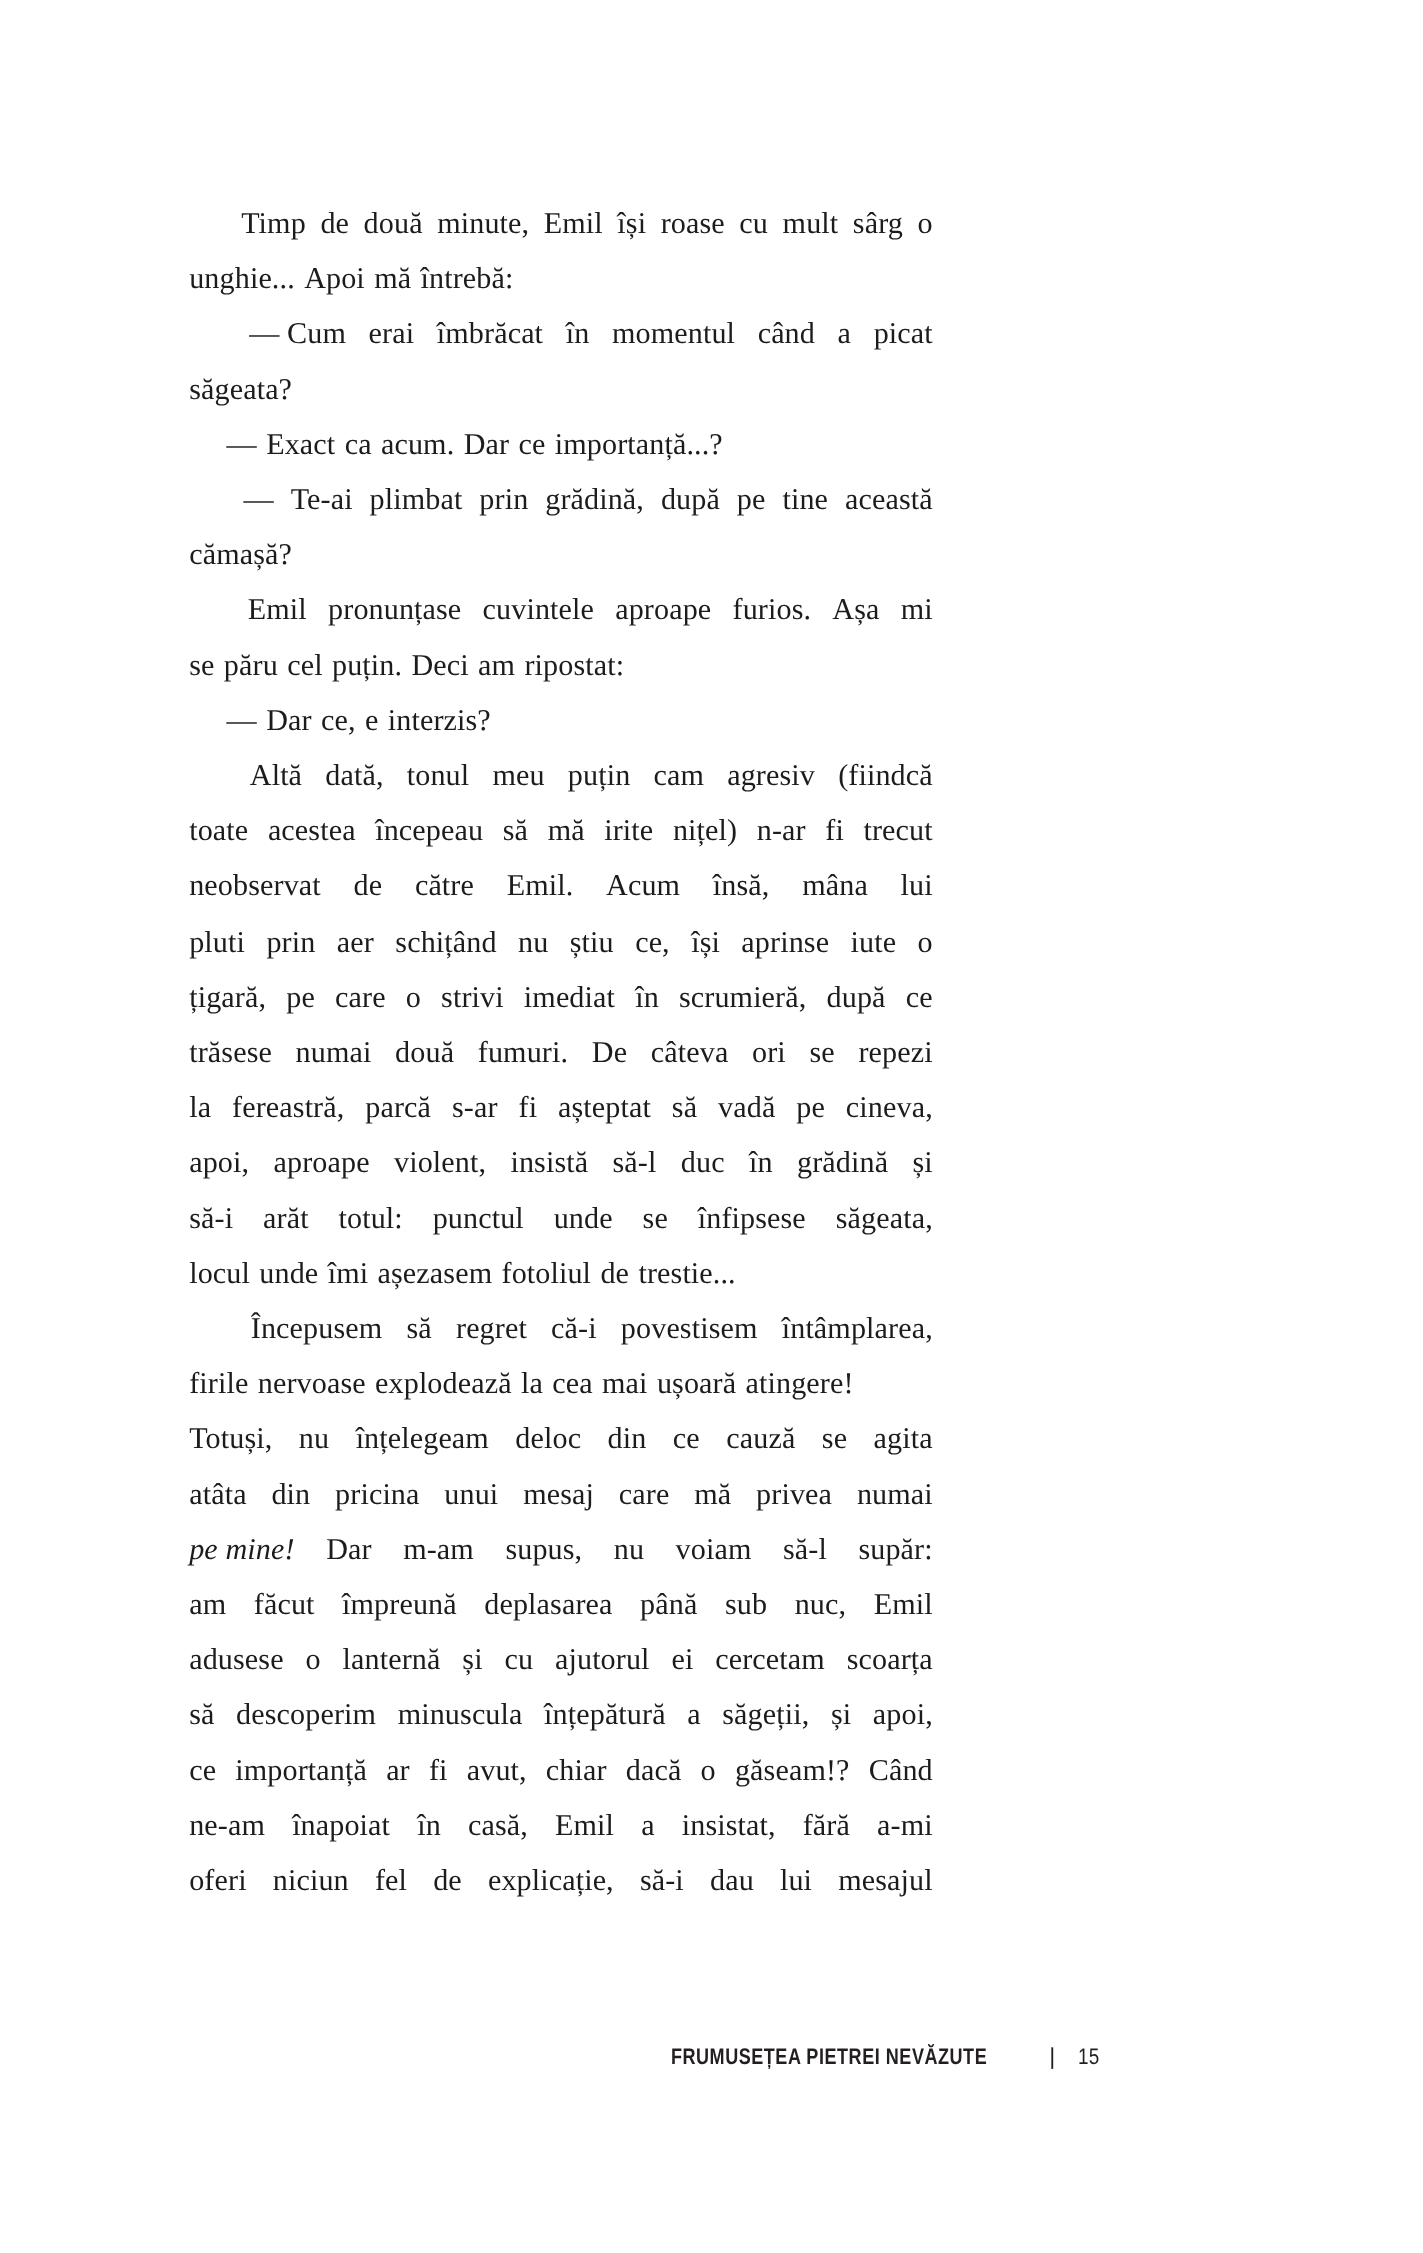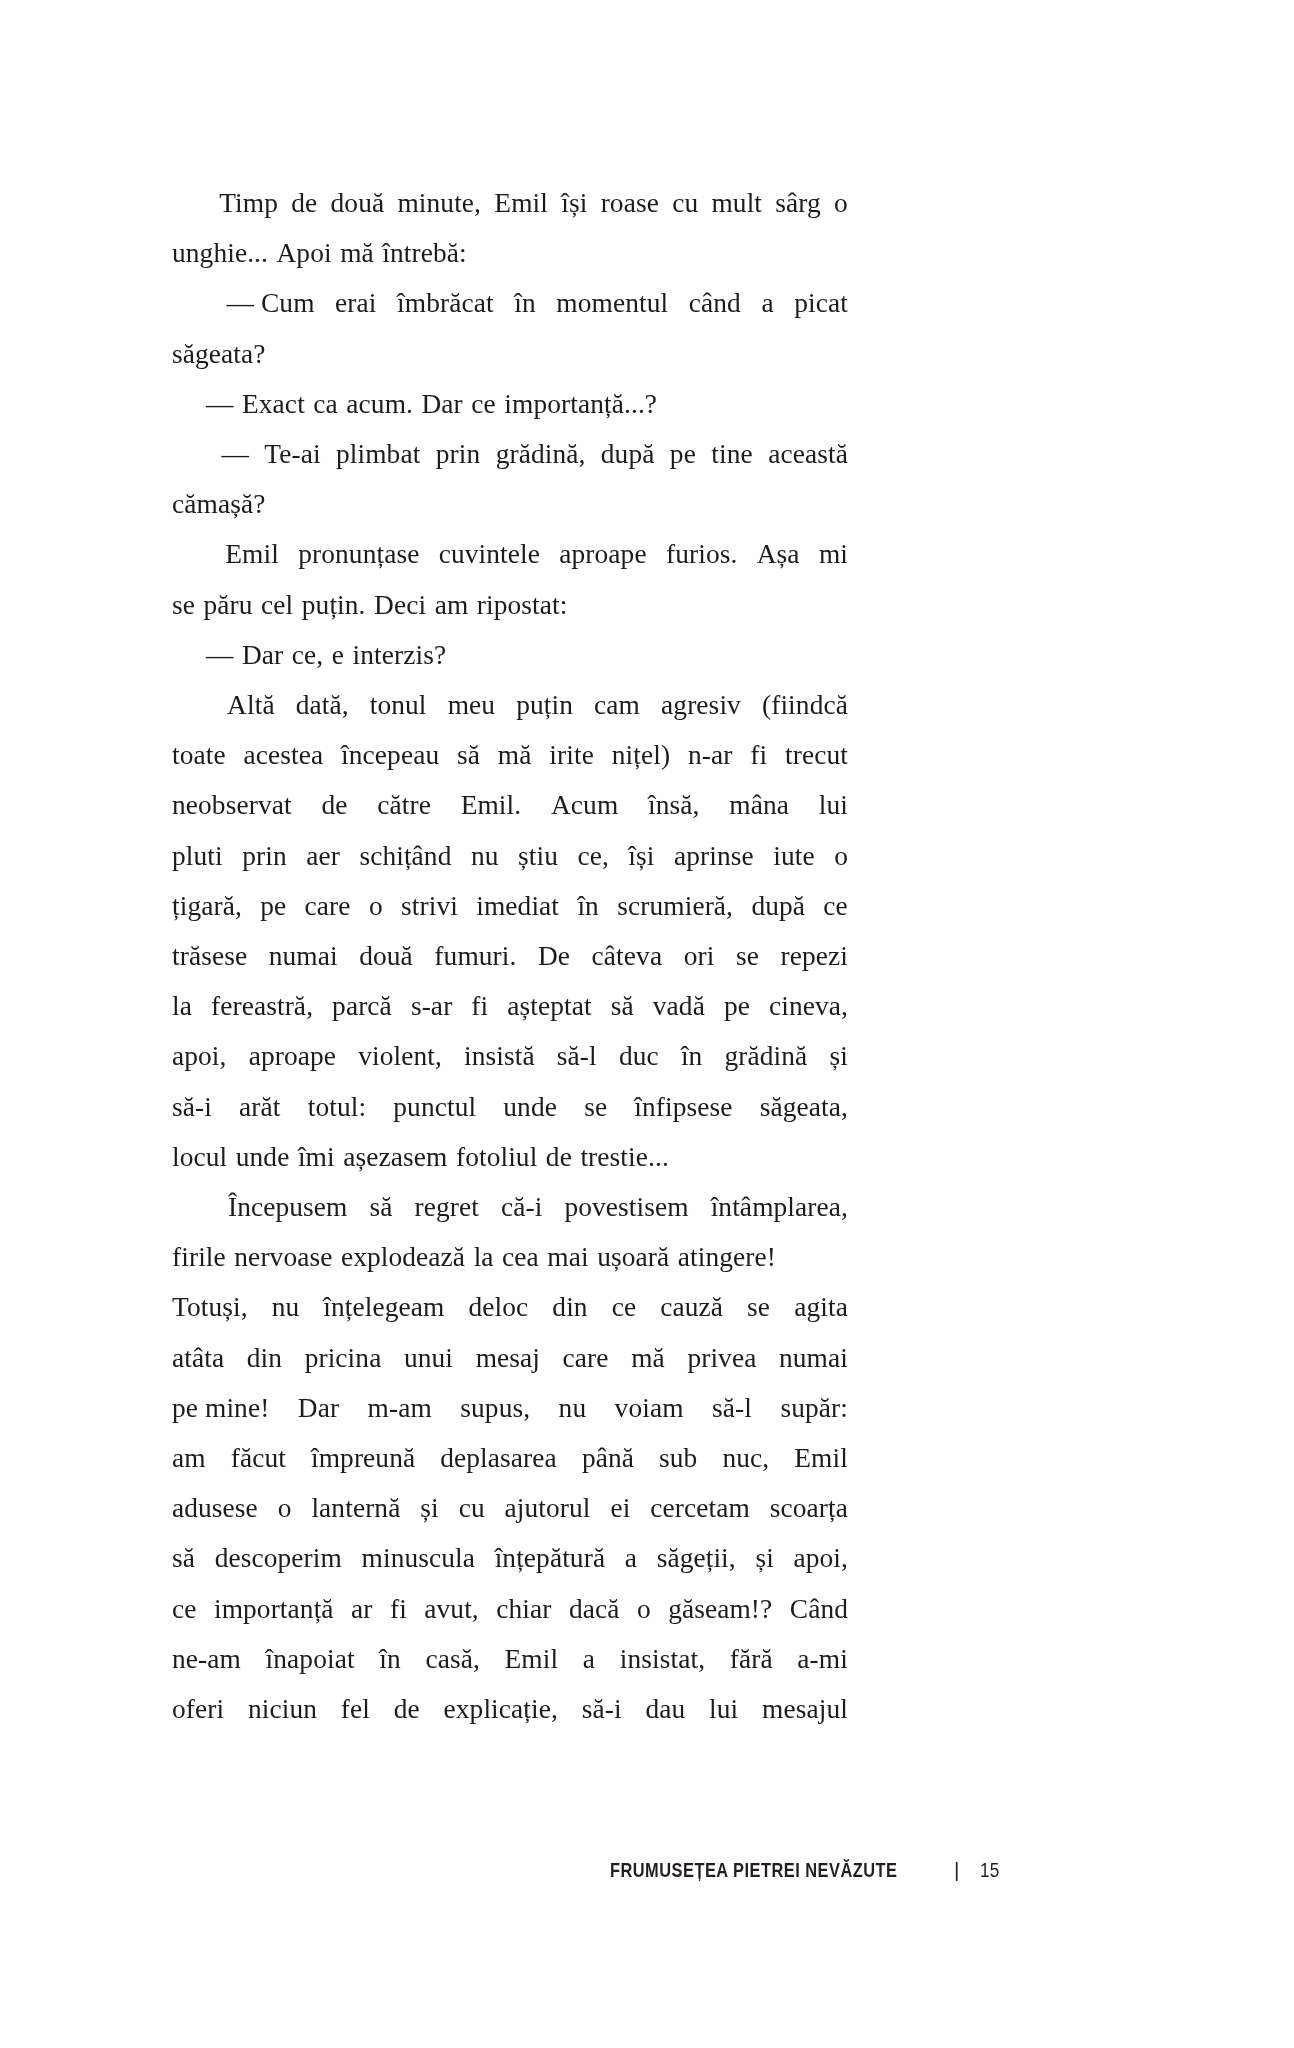--- a/index.html
+++ b/index.html
@@ -63,20 +63,21 @@
   .indent {
     display: inline-block;
     width: 34px;
   }
   .dash-indent {
     display: inline-block;
     width: 34px;
   }
 
   .ital {
+    font-style: italic;
   }
 
   .footer {
     position: absolute;
     left: 0;
     top: 1858px;
     width: 1294px;
     height: 40px;
   }
   .footer-inner {

